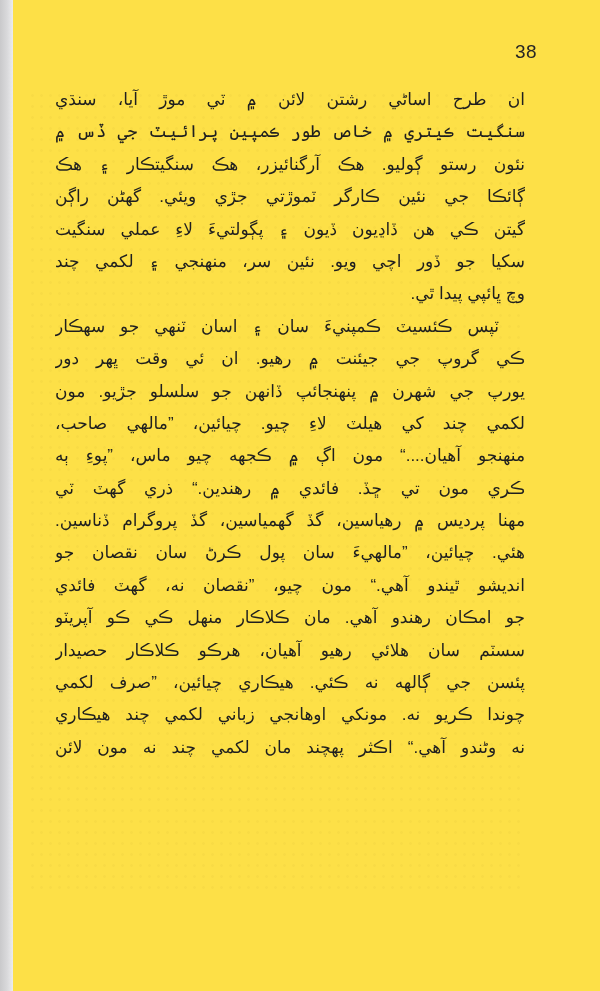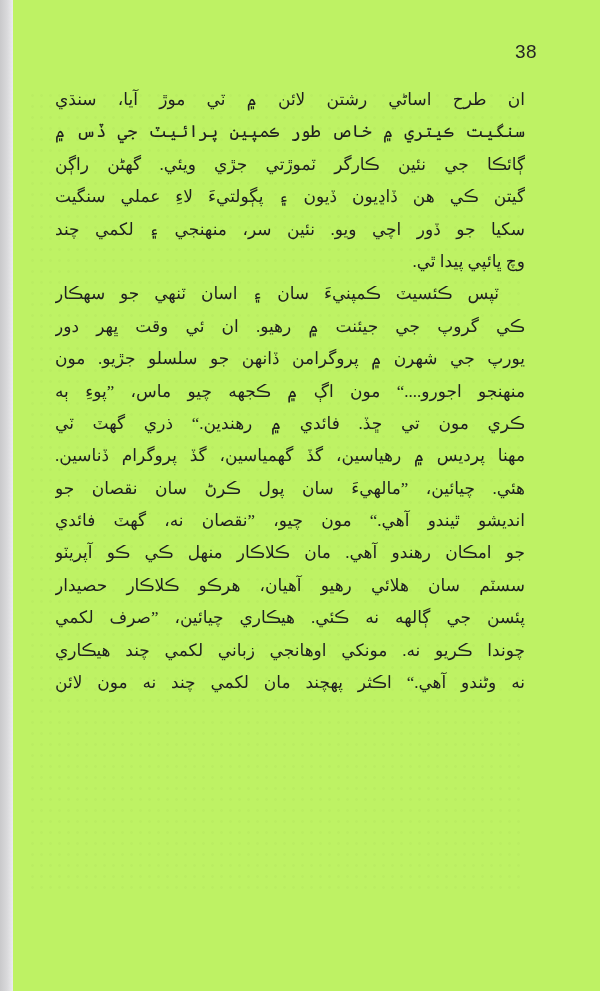--- a/index.html
+++ b/index.html
@@ -21,21 +21,21 @@
       width: 13px;
       height: 991px;
       background: linear-gradient(to right, #c9c9cb 0%, #d9d9db 55%, #ececee 100%);
     }
     .page {
       position: absolute;
       left: 13px;
       top: 0;
       width: 587px;
       height: 991px;
-      background: #bef264;
+      background: #fde047;
     }
     .page-number {
       position: absolute;
       left: 502px;
       top: 41px;
       font-family: "Liberation Sans", sans-serif;
       font-size: 19px;
       color: #262626;
       letter-spacing: 0.5px;
     }
@@ -43,21 +43,21 @@
       position: absolute;
       left: 28px;
       top: 84px;
       width: 497px;
       direction: rtl;
       text-align: justify;
     }
     .line {
       height: 32.4px;
       line-height: 32.4px;
-      font-family: Liberation Serif, serif;
+      font-family: Liberation Sans, sans-serif;
       font-size: 17px;
       color: #1f1f1f;
       white-space: nowrap;
       overflow: hidden;
       text-align: justify;
       text-align-last: justify;
       margin-left: 27px;
     }
     .line.para-end {
       text-align-last: right;
@@ -85,30 +85,32 @@
 <div class="page">
   <div class="page-number">38</div>
 </div>
 
 <div class="bleed"></div>
 
 <div class="text-block">
   <div>
     <div class="line">ان طرح اساڻي رشتن لائن ۾ ٽي موڙ آيا، سنڌي</div>
     <div class="line">سنگيت ڪيتري ۾ خاص طور ڪمپين پرائيٽ جي ڏس ۾</div>
+    <div class="line">نئون رستو ڳوليو. هڪ آرگنائيزر، هڪ سنگيتڪار ۽ هڪ</div>
     <div class="line">ڳائڪا جي نئين ڪارگر ٽموڙتي جڙي ويئي. گهڻن راڳن</div>
     <div class="line">گيتن ڪي هن ڏاڍيون ڏيون ۽ پڳولتيءَ لاءِ عملي سنگيت</div>
     <div class="line">سکيا جو ڏور اچي ويو. نئين سر، منهنجي ۽ لکمي چند</div>
     <div class="line para-end">وچ ڀائپي پيدا ٿي.</div>
   </div>
   <div>
     <div class="line indent">ٽپس ڪئسيٽ ڪمپنيءَ سان ۽ اسان ٽنهي جو سهڪار</div>
     <div class="line">ڪي گروپ جي جيئنت ۾ رهيو. ان ئي وقت ڀهر دور</div>
-    <div class="line">يورپ جي شهرن ۾ پروگرامن ڏانهن جو سلسلو جڙيو. مون</div>
-    <div class="line">منهنجو اجورو....“ مون اڳ ۾ ڪجهه چيو ماس، ”پوءِ ٻه</div>
+    <div class="line">يورپ جي شهرن ۾ پنهنجائپ ڏانهن جو سلسلو جڙيو. مون</div>
+    <div class="line">لکمي چند کي هيلٽ لاءِ چيو. چيائين، ”مالهي صاحب،</div>
+    <div class="line">منهنجو آهيان....“ مون اڳ ۾ ڪجهه چيو ماس، ”پوءِ ٻه</div>
     <div class="line">ڪري مون تي ڇڏ. فائدي ۾ رهندين.“ ذري گهٽ ٽي</div>
     <div class="line">مهنا پرديس ۾ رهياسين، گڏ گهمياسين، گڏ پروگرام ڏناسين.</div>
     <div class="line">هئي. چيائين، ”مالهيءَ سان پول ڪرڻ سان نقصان جو</div>
     <div class="line">انديشو ٿيندو آهي.“ مون چيو، ”نقصان نه، گهٽ فائدي</div>
     <div class="line">جو امڪان رهندو آهي. مان ڪلاڪار منهل ڪي ڪو آپريٽو</div>
     <div class="line">سسٽم سان هلائي رهيو آهيان، هرڪو ڪلاڪار حصيدار</div>
     <div class="line">پئسن جي ڳالهه نه ڪئي. هيڪاري چيائين، ”صرف لکمي</div>
     <div class="line">چوندا ڪريو نه. مونکي اوهانجي زباني لکمي چند هيڪاري</div>
     <div class="line">نه وڻندو آهي.“ اڪثر پهچند مان لکمي چند نه مون لائن</div>
   </div>

